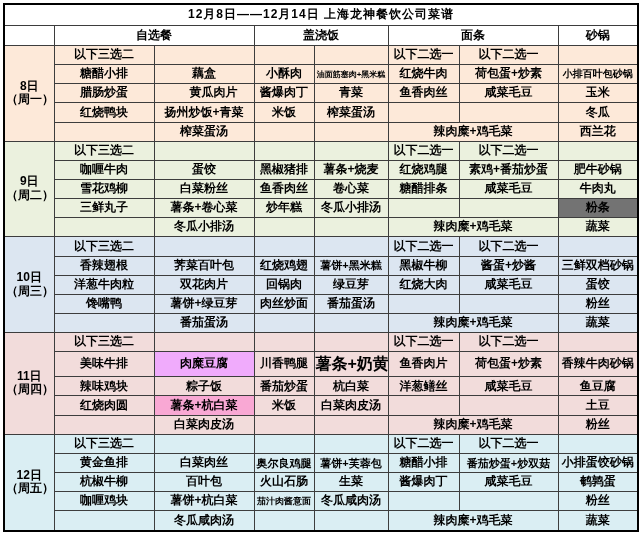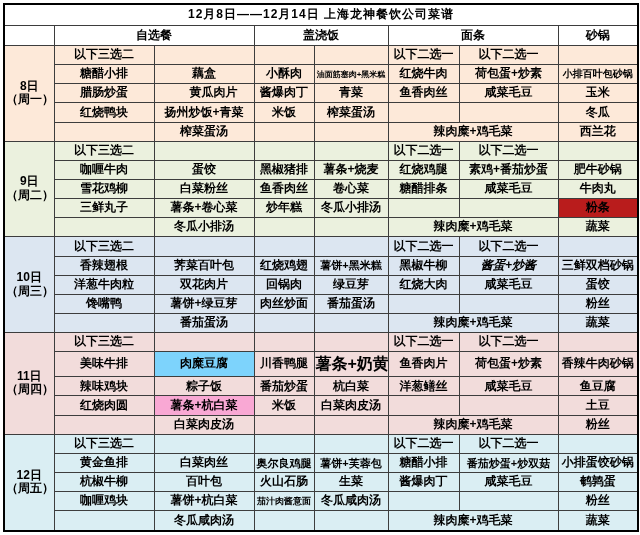--- a/index.html
+++ b/index.html
@@ -159,21 +159,21 @@
           <td style="background: rgb(235, 241, 222);">咸菜毛豆</td>
           <td class="sec-l" style="background: rgb(235, 241, 222);">牛肉丸</td>
         </tr>
         <tr>
           <td class="sec-l" style="background: rgb(235, 241, 222);">三鲜丸子</td>
           <td style="background: rgb(235, 241, 222);">薯条+卷心菜</td>
           <td class="sec-l" style="background: rgb(235, 241, 222);">炒年糕</td>
           <td style="background: rgb(235, 241, 222);">冬瓜小排汤</td>
           <td class="sec-l" style="background: rgb(235, 241, 222);"></td>
           <td style="background: rgb(235, 241, 222);"></td>
-          <td class="sec-l" style="background: #b91c1c; text-align: center;">粉条</td>
+          <td class="sec-l" style="background: #737373; text-align: center;">粉条</td>
         </tr>
         <tr>
           <td class="sec-l" style="background: rgb(235, 241, 222);"></td>
           <td style="background: rgb(235, 241, 222);">冬瓜小排汤</td>
           <td class="sec-l" style="background: rgb(235, 241, 222);"></td>
           <td style="background: rgb(235, 241, 222);"></td>
           <td colspan="2" class="sec-l" style="background: rgb(235, 241, 222);">辣肉糜+鸡毛菜</td>
           <td class="sec-l" style="background: rgb(235, 241, 222);">蔬菜</td>
         </tr>
         <tr>
@@ -188,21 +188,21 @@
           <td class="sec-l block-top" style="background: rgb(220, 230, 241);">以下二选一</td>
           <td class="block-top" style="background: rgb(220, 230, 241);">以下二选一</td>
           <td class="sec-l block-top" style="background: rgb(220, 230, 241);"></td>
         </tr>
         <tr>
           <td class="sec-l" style="background: rgb(220, 230, 241);">香辣翅根</td>
           <td style="background: rgb(220, 230, 241);">荠菜百叶包</td>
           <td class="sec-l" style="background: rgb(220, 230, 241);">红烧鸡翅</td>
           <td style="background: rgb(220, 230, 241); font-size: 11px;">薯饼+黑米糕</td>
           <td class="sec-l" style="background: rgb(220, 230, 241);">黑椒牛柳</td>
-          <td style="background: rgb(220, 230, 241); font-style: italic;">酱蛋+炒酱</td>
+          <td style="background: rgb(220, 230, 241);">酱蛋+炒酱</td>
           <td class="sec-l" style="background: rgb(220, 230, 241);">三鲜双档砂锅</td>
         </tr>
         <tr>
           <td class="sec-l" style="background: rgb(220, 230, 241);">洋葱牛肉粒</td>
           <td style="background: rgb(220, 230, 241);">双花肉片</td>
           <td class="sec-l" style="background: rgb(220, 230, 241);">回锅肉</td>
           <td style="background: rgb(220, 230, 241);">绿豆芽</td>
           <td class="sec-l" style="background: rgb(220, 230, 241);">红烧大肉</td>
           <td style="background: rgb(220, 230, 241);">咸菜毛豆</td>
           <td class="sec-l" style="background: rgb(220, 230, 241);">蛋饺</td>
@@ -232,21 +232,21 @@
           <td class="sec-l block-top" style="background: rgb(242, 220, 219);">以下三选二</td>
           <td class="block-top" style="background: rgb(242, 220, 219);"></td>
           <td class="sec-l block-top" style="background: rgb(242, 220, 219);"></td>
           <td class="block-top" style="background: rgb(242, 220, 219);"></td>
           <td class="sec-l block-top" style="background: rgb(242, 220, 219);">以下二选一</td>
           <td class="block-top" style="background: rgb(242, 220, 219);">以下二选一</td>
           <td class="sec-l block-top" style="background: rgb(242, 220, 219);"></td>
         </tr>
         <tr>
           <td class="sec-l" style="background: rgb(242, 220, 219);">美味牛排</td>
-          <td style="background: #7dd3fc;">肉糜豆腐</td>
+          <td style="background: #f0abfc;">肉糜豆腐</td>
           <td class="sec-l" style="background: rgb(242, 220, 219);">川香鸭腿</td>
           <td style="background: rgb(242, 220, 219); font-size: 16px;">薯条+奶黄包</td>
           <td class="sec-l" style="background: rgb(242, 220, 219);">鱼香肉片</td>
           <td style="background: rgb(242, 220, 219);">荷包蛋+炒素</td>
           <td class="sec-l" style="background: rgb(242, 220, 219);">香辣牛肉砂锅</td>
         </tr>
         <tr>
           <td class="sec-l" style="background: rgb(242, 220, 219);">辣味鸡块</td>
           <td style="background: rgb(242, 220, 219);">粽子饭</td>
           <td class="sec-l" style="background: rgb(242, 220, 219);">番茄炒蛋</td>

